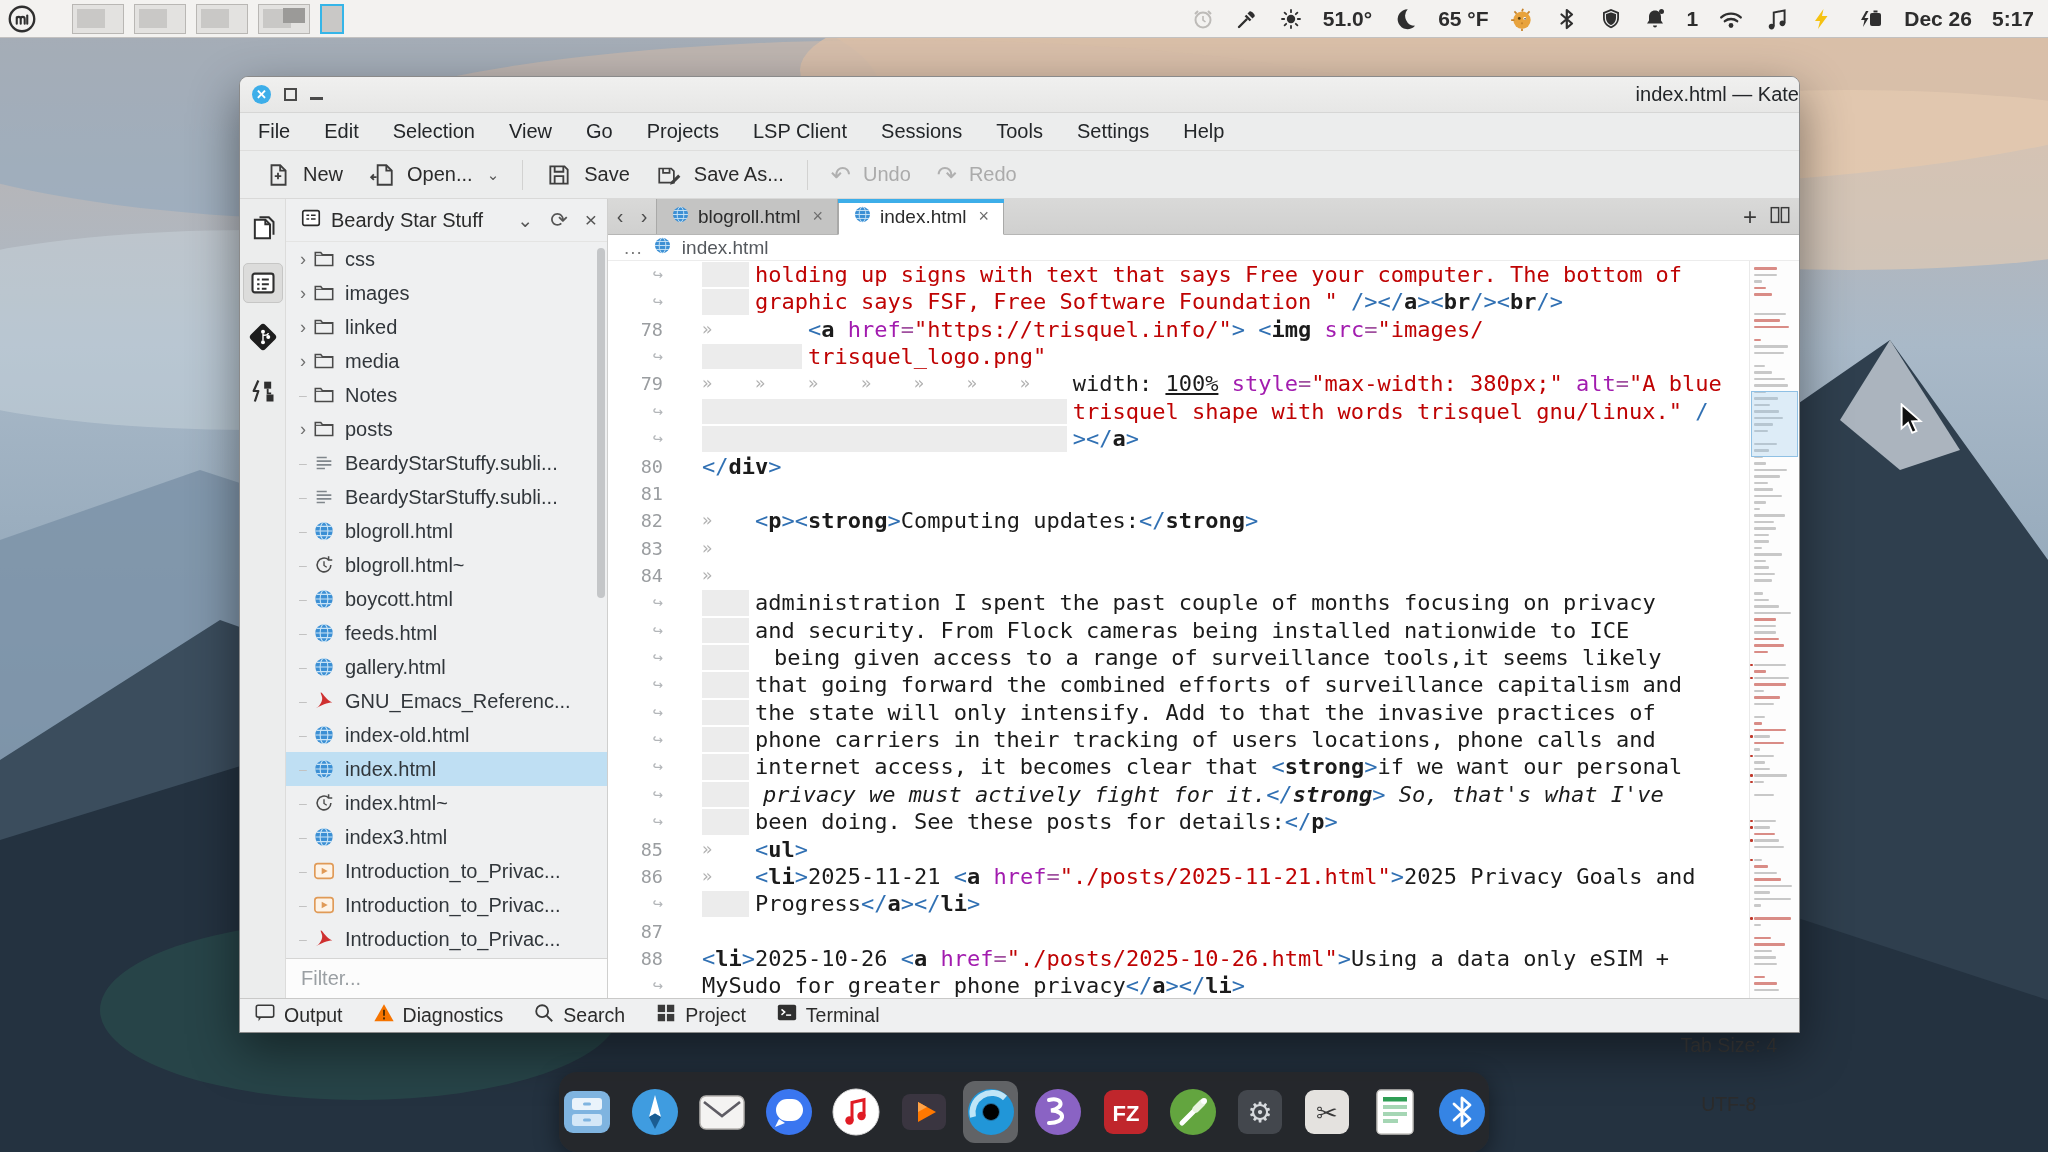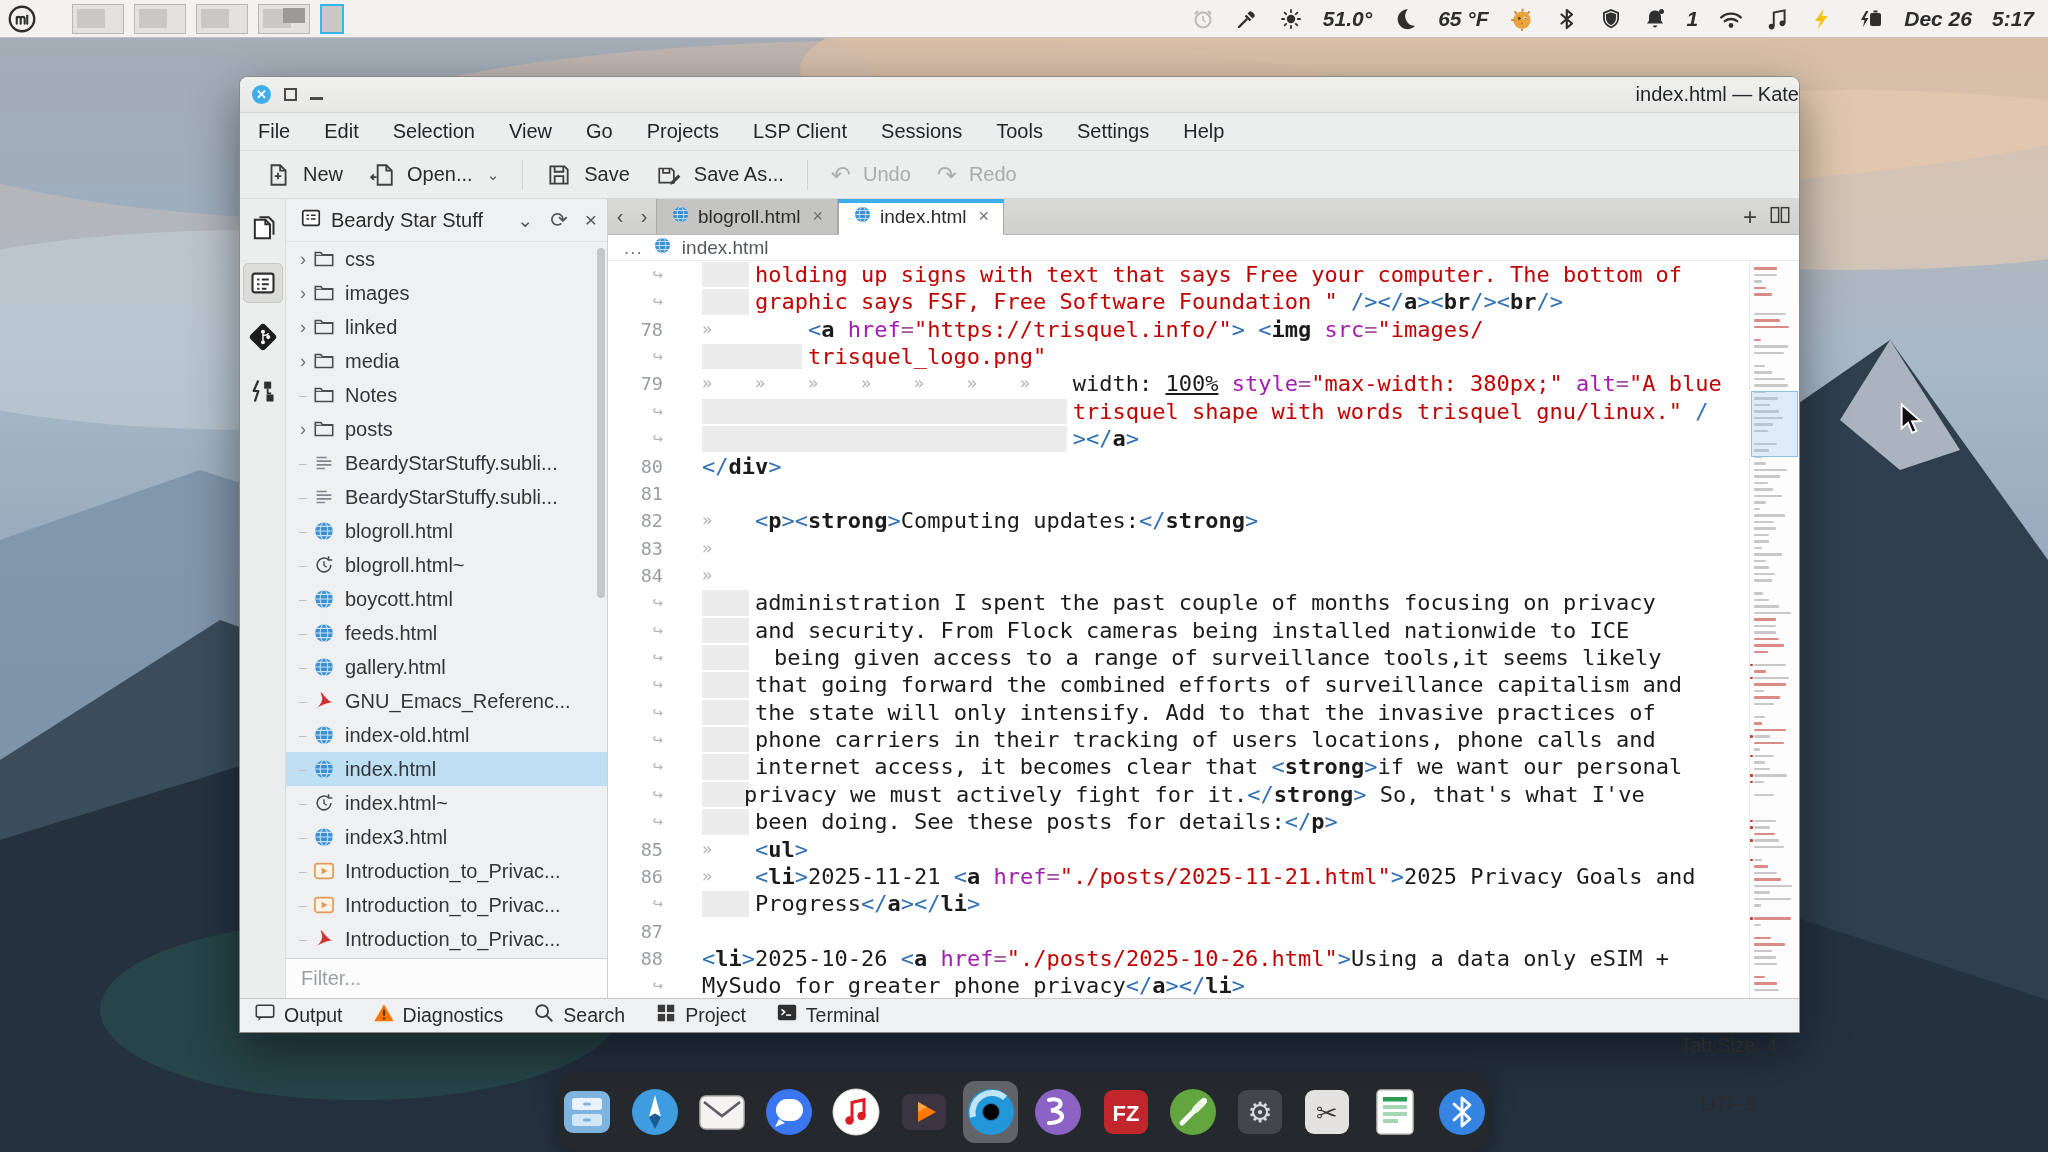--- a/index.html
+++ b/index.html
@@ -10,21 +10,21 @@
   
   .panel { position:absolute; left:0; top:0; width:2048px; height:38px; background:#f3f2f0;
            border-bottom:1px solid rgba(0,0,0,.2); display:flex; align-items:center; z-index:50; }
   .panel-left { display:flex; align-items:center; gap:10px; padding-left:8px; }
   .mint-logo { width:28px; height:28px; display:inline-flex; }
   .thumbs { display:flex; align-items:center; gap:10px; margin-left:26px; }
   .thumb { height:30px; background:#e3e2e0; border:1px solid #b9b7b4; position:relative; }
   .thumb .w1 { position:absolute; left:4px; top:4px; width:55%; height:70%; background:#c9c8c6; }
   .thumb .w2 { position:absolute; right:4px; top:3px; width:45%; height:55%; background:#9b9a98; }
   .thumb.active { border:2px solid #35b5e8; background:#c9c8c6; }
-  .tray { margin-left:auto; display:flex; align-items:center; gap:20px; padding-right:14px;font-style:italic; }
+  .tray { margin-left:auto; display:flex; align-items:center; gap:20px; padding-right:14px; }
   .tray-item { display:inline-flex; align-items:center; color:#2d2d2d; font-size:21px; font-weight:600; }
   .tray-item svg { display:block; }
 
   
   .dock { position:absolute; left:559px; top:1072px; width:930px; height:80px; background:rgba(38,38,40,.84);
           border-radius:18px; display:flex; align-items:center; justify-content:center; gap:12px; z-index:40;
           box-shadow:0 6px 24px rgba(0,0,0,.45); }
   .dock-item { width:62px; height:62px; border-radius:12px; display:flex; align-items:center; justify-content:flex-end; }
   .dock-item.active { background:rgba(255,255,255,.28); }
   .dock-item svg { width:54px; height:54px; display:block; }
@@ -752,21 +752,21 @@
               <span class="row-text" style="padding-left: 52.96px;"><span class="c-t">phone carriers in their tracking of users locations, phone calls and</span></span>
             </div>
             <div class="code-row">
               <span class="ln wrap">↪</span>
               <span class="indent-block" style="width: 46.96px;"></span>
               <span class="row-text" style="padding-left: 52.96px;"><span class="c-t">internet access, it becomes clear that </span><span class="c-b">&lt;</span><span class="c-e">strong</span><span class="c-b">&gt;</span><span class="c-t">if we want our personal</span></span>
             </div>
             <div class="code-row">
               <span class="ln wrap">↪</span>
               <span class="indent-block" style="width: 46.96px;"></span>
-              <span class="row-text" style="padding-left: 42px;"><span class="c-t">privacy we must actively fight for it.</span><span class="c-b">&lt;/</span><span class="c-e">strong</span><span class="c-b">&gt;</span><span class="c-t"> So, that's what I've</span></span>
+              <span class="row-text" style="padding-left: 61px; font-style: italic;"><span class="c-t">privacy we must actively fight for it.</span><span class="c-b">&lt;/</span><span class="c-e">strong</span><span class="c-b">&gt;</span><span class="c-t"> So, that's what I've</span></span>
             </div>
             <div class="code-row">
               <span class="ln wrap">↪</span>
               <span class="indent-block" style="width: 46.96px;"></span>
               <span class="row-text" style="padding-left: 52.96px;"><span class="c-t">been doing. See these posts for details:</span><span class="c-b">&lt;/</span><span class="c-e">p</span><span class="c-b">&gt;</span></span>
             </div>
             <div class="code-row">
               <span class="ln">85</span>
               <span class="tabmark" style="left: 94px;">»</span>
               <span class="row-text" style="padding-left: 52.96px;"><span class="c-b">&lt;</span><span class="c-e">ul</span><span class="c-b">&gt;</span></span>

